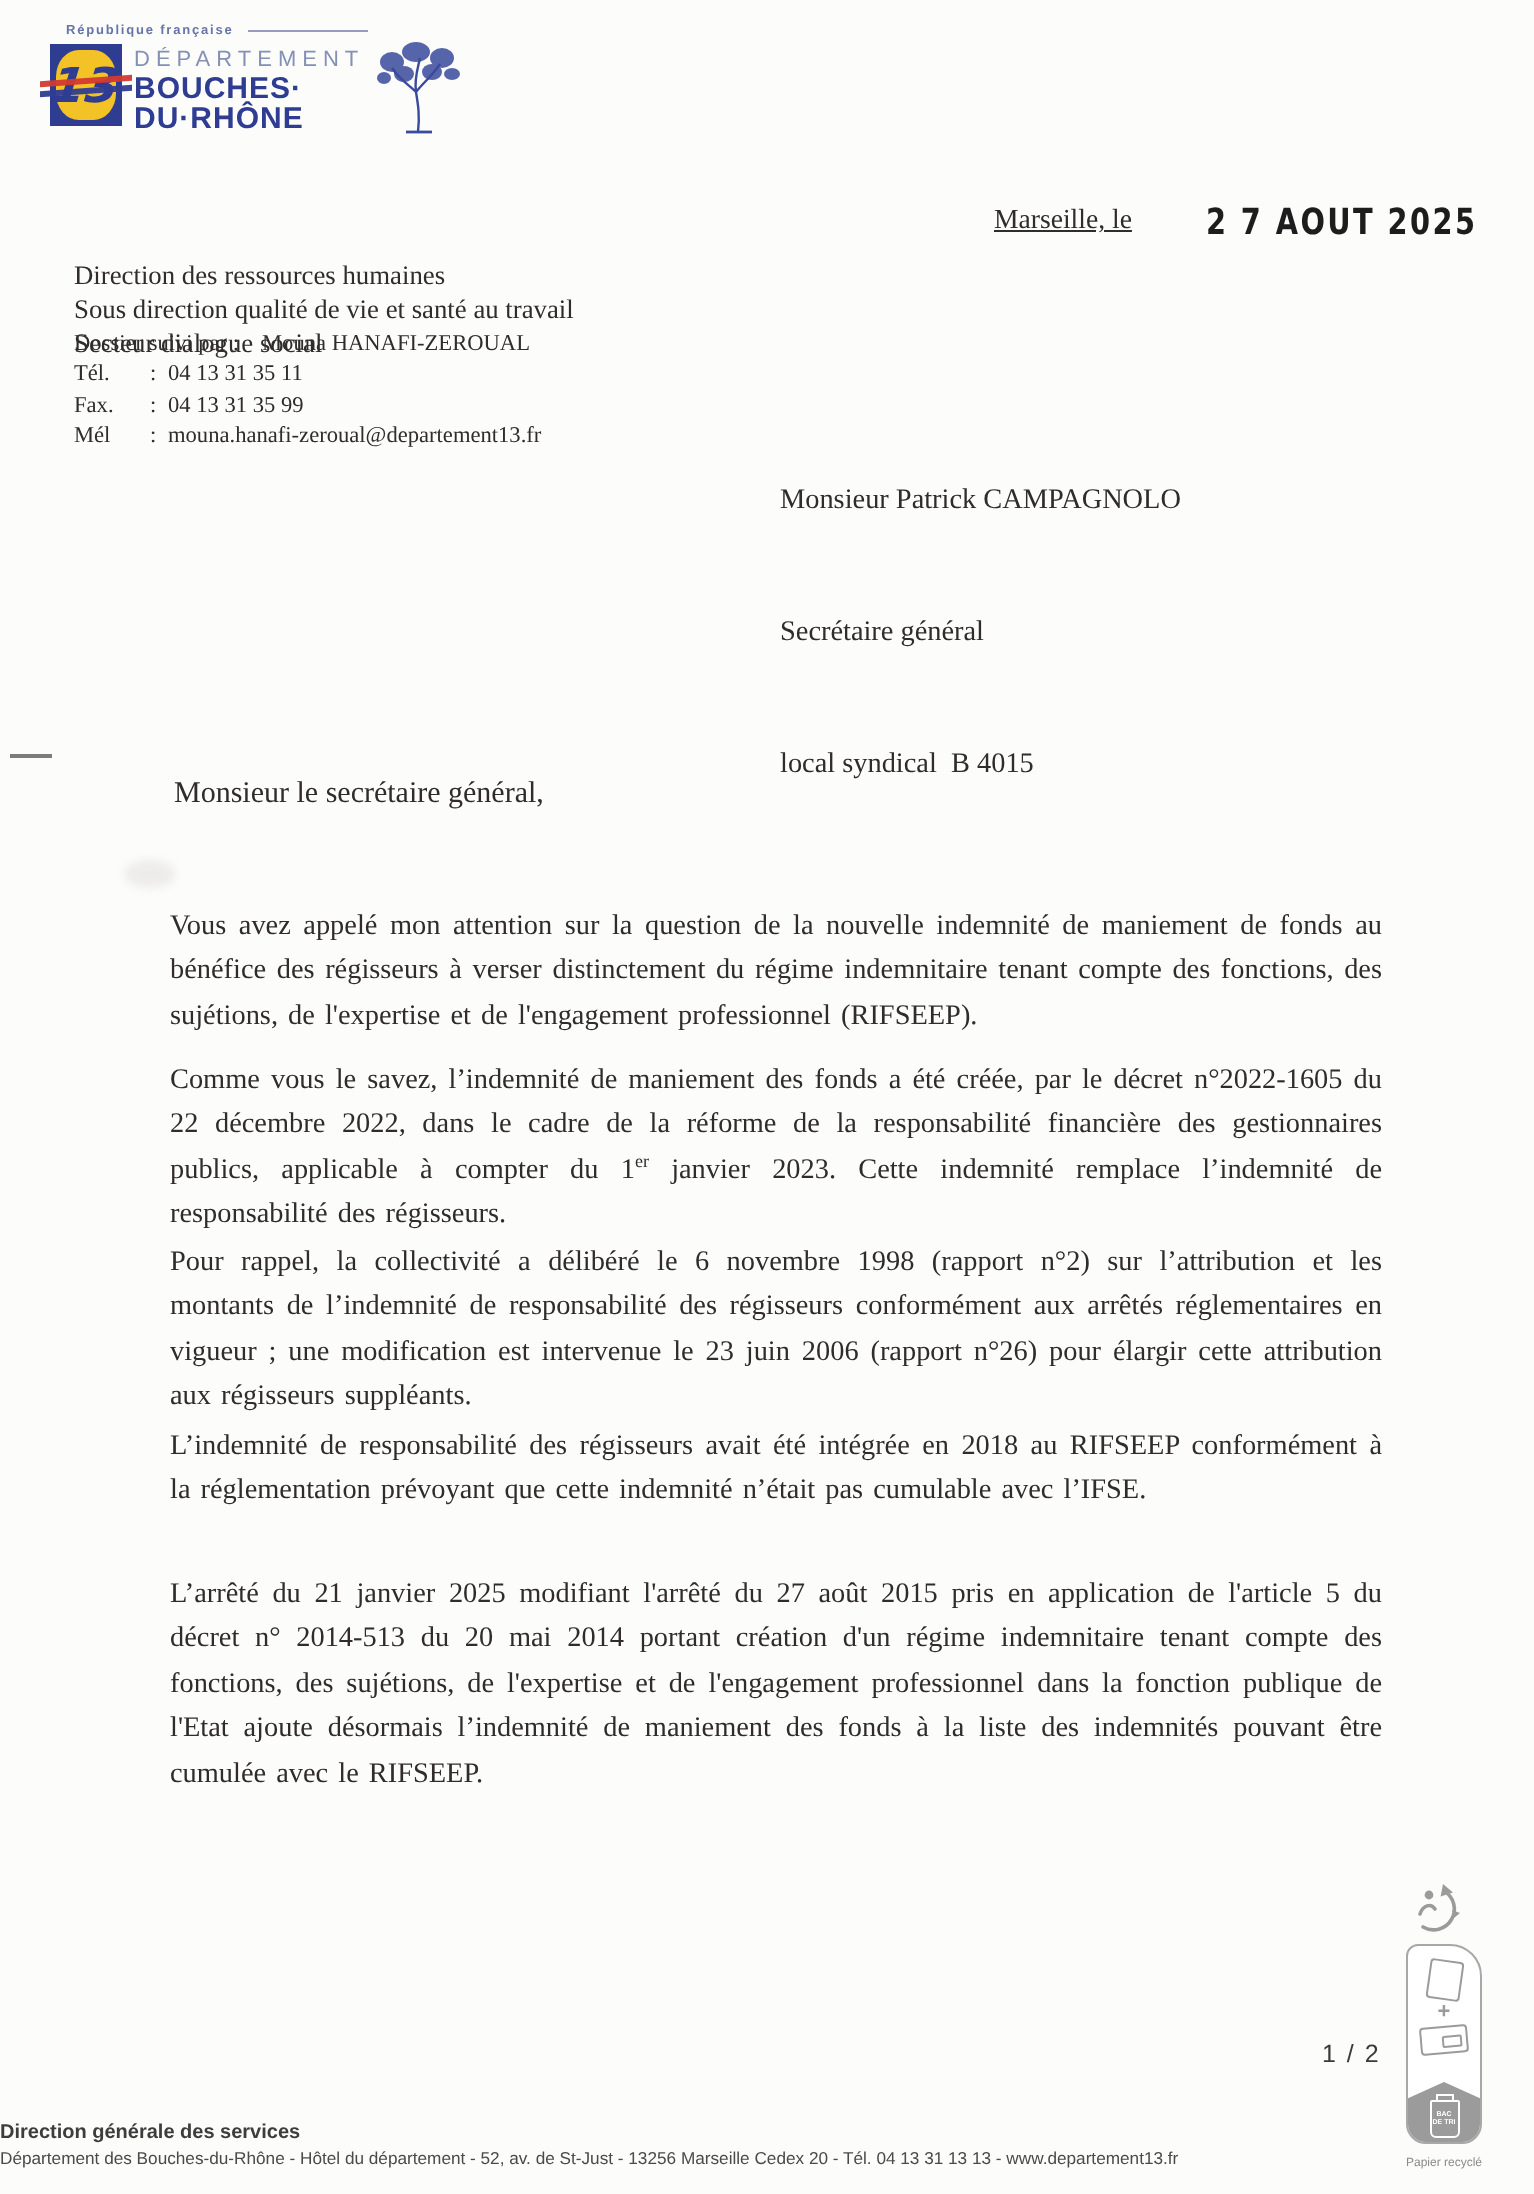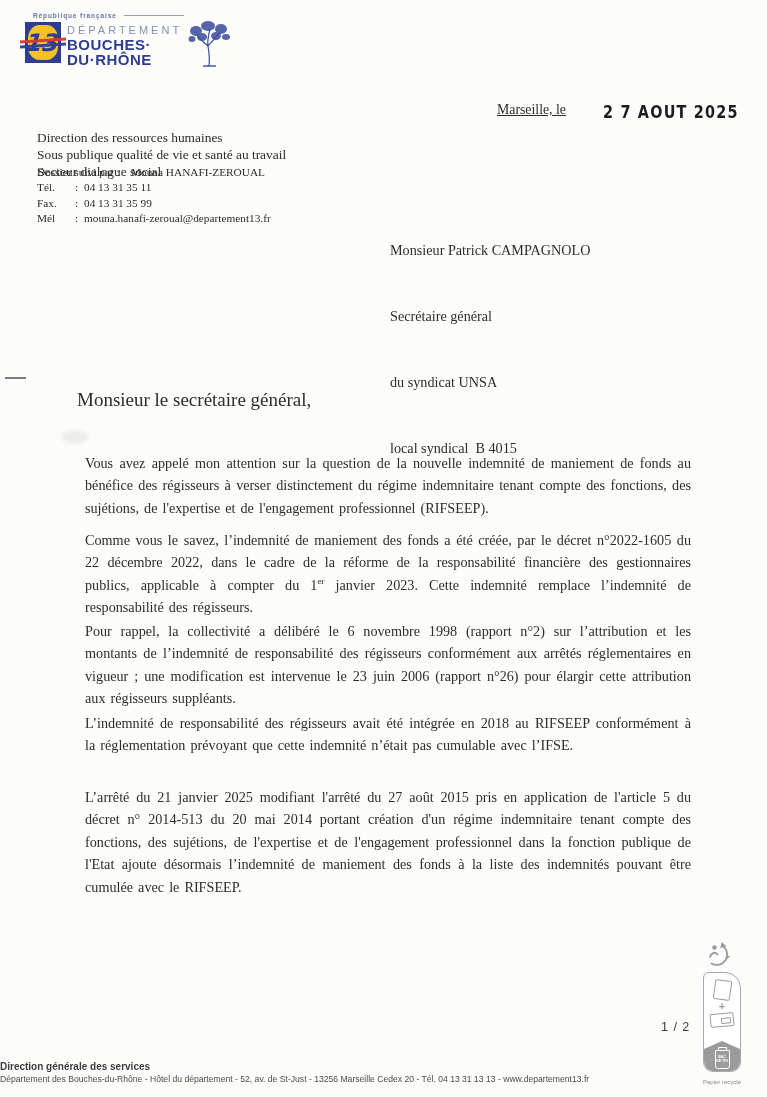--- a/index.html
+++ b/index.html
@@ -75,21 +75,21 @@
 
   
   .recipient { position:absolute; left:390px; top:195px; font-size:14.2px; line-height:22px; white-space:pre-wrap; }
 
   
   .fold-mark { position:absolute; left:5px; top:377px; width:21px; height:2px; background:#7c7c7c; }
   .smudge { position:absolute; left:62px; top:430px; width:26px; height:14px;
             background:#b9b6b2; opacity:0.22; border-radius:50%; filter:blur(2px); }
 
   
-  .salutation { position:absolute; left:77px; top:389px; font-size:19px;text-align:right; }
+  .salutation { position:absolute; left:87px; top:389px; font-size:15px;text-align:right; }
   .para {
     position:absolute; left:85px; width:606px;
     font-size:14.2px; line-height:22.4px;
     text-align:justify; word-spacing:1.5px;
   }
   .p1 { top:452px; } .p2 { top:529px; } .p3 { top:620px; } .p4 { top:712px; } .p5 { top:786px; }
   sup { font-size:9px; line-height:0; }
 
   
   .page-number { position:absolute; left:661px; top:1020px; font-family:"Liberation Sans", sans-serif;
@@ -181,21 +181,21 @@
           <ellipse cx="40" cy="17" rx="4" ry="3"></ellipse>
           <ellipse cx="6" cy="19" rx="3.5" ry="3"></ellipse>
         </g>
         <path d="M17 46 h13" stroke="#3a4a9c" stroke-width="1.4"></path>
       </svg>
     </div>
   </div>
 
   <div class="sender">
     <div>Direction des ressources humaines</div>
-    <div>Sous publique qualité de vie et santé au travail</div>
+    <div>Sous direction qualité de vie et santé au travail</div>
     <div class="italic">Secteur dialogue social</div>
   </div>
 
   <div class="place">Marseille, le</div>
   <div class="date-stamp">2 7 AOUT 2025</div>
 
   <div class="contact">
     <div>
       <span class="c-wide">Dossier suivi par :</span><span>Mouna HANAFI-ZEROUAL</span>
     </div>
@@ -206,21 +206,20 @@
       <span class="c-label">Fax.</span><span class="c-colon">:</span><span>04 13 31 35 99</span>
     </div>
     <div>
       <span class="c-label">Mél</span><span class="c-colon">:</span><span>mouna.hanafi-zeroual@departement13.fr</span>
     </div>
   </div>
 
   <div class="recipient">
     <div>Monsieur Patrick CAMPAGNOLO</div>
     <div>Secrétaire général</div>
-    <div>du syndicat UNSA</div>
     <div>local syndical  B 4015</div>
   </div>
 
   <div class="fold-mark"></div>
   <div class="smudge"></div>
 
   <div class="salutation">Monsieur le secrétaire général,</div>
 
   <p class="para p1">Vous avez appelé mon attention sur la question de la nouvelle indemnité de maniement de fonds au bénéfice des régisseurs à verser distinctement du régime indemnitaire tenant compte des fonctions, des sujétions, de l'expertise et de l'engagement professionnel (RIFSEEP).</p>
   <p class="para p2"><span>Comme vous le savez, l’indemnité de maniement des fonds a été créée, par le décret n°2022-1605 du 22 décembre 2022, dans le cadre de la réforme de la responsabilité financière des gestionnaires publics, applicable à compter du 1</span><sup>er</sup><span> janvier 2023. Cette indemnité remplace l’indemnité de responsabilité des régisseurs.</span></p>

